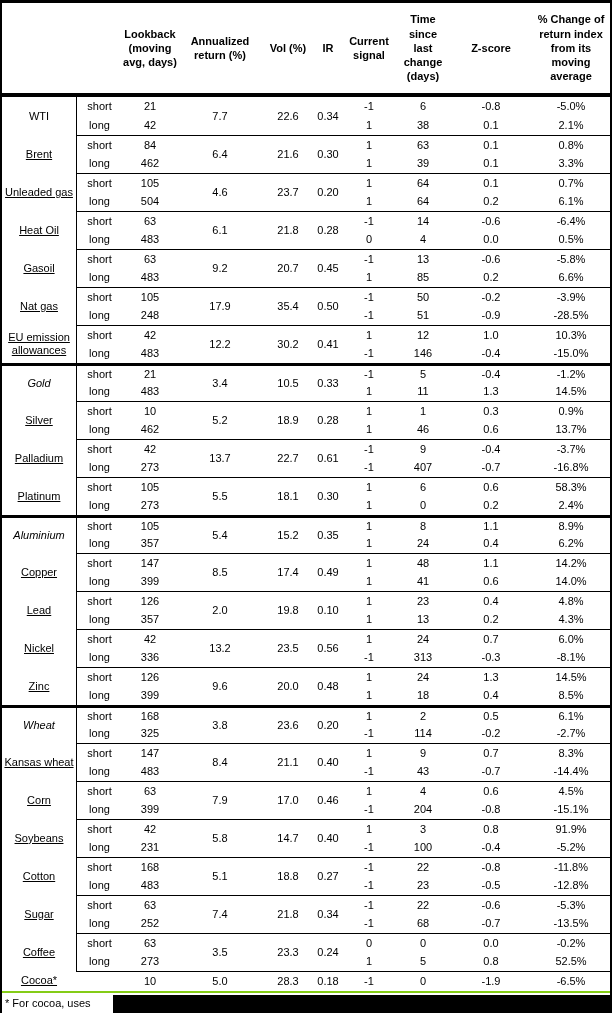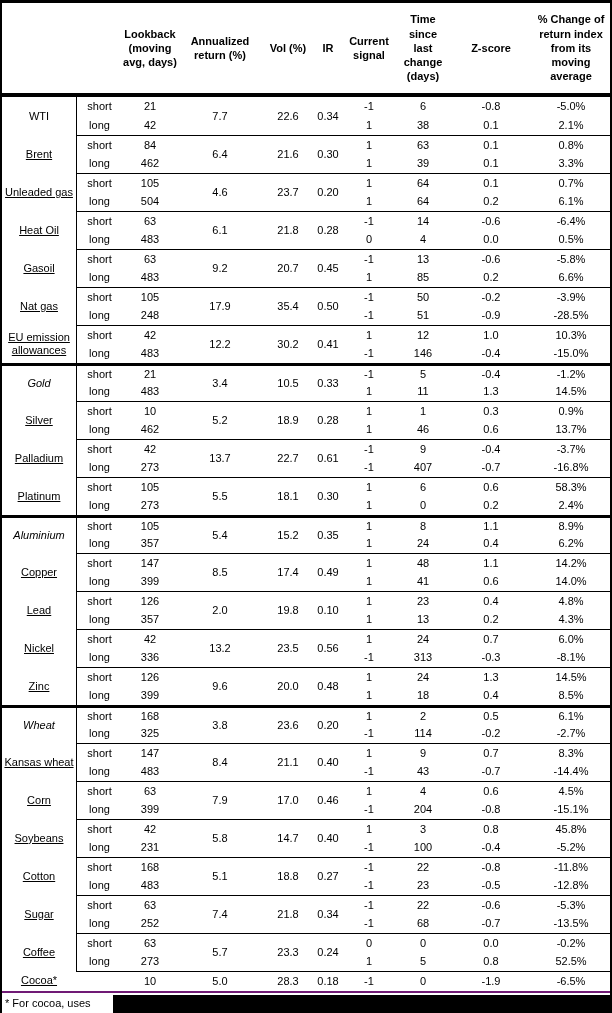--- a/index.html
+++ b/index.html
@@ -48,21 +48,21 @@
   td.leg-cell.no-vline { border-left: none; }
   tr.block-start > td { border-top: 1px solid #000; }
   tr.block-start > td.name-cell { border-top: none; text-decoration: underline; }
   tr.section-start > td { border-top: 3px solid #000; }
   tr.section-start > td.name-cell { border-top: 3px solid #000; font-style: italic; }
   .footer {
     position: absolute;
     left: 0; right: 0;
     top: 988px; bottom: 0;
     background: #fff;
-    border-top: 2px solid #701a75;
+    border-top: 2px solid #84cc16;
   }
   .footer .note {
     position: absolute;
     left: 3px; top: 4px;
     white-space: nowrap;
   }
   .footer .redact {
     position: absolute;
     left: 111px; right: 0; top: 2px; bottom: 0;
     background: #000;
@@ -493,21 +493,21 @@
         <tr class="block-start">
           <td class="name-cell" rowspan="2">Soybeans</td>
           <td class="leg-cell">short</td>
           <td>42</td>
           <td rowspan="2">5.8</td>
           <td rowspan="2">14.7</td>
           <td rowspan="2">0.40</td>
           <td>1</td>
           <td>3</td>
           <td>0.8</td>
-          <td>45.8%</td>
+          <td>91.9%</td>
         </tr>
         <tr>
           <td class="leg-cell">long</td>
           <td>231</td>
           <td>-1</td>
           <td>100</td>
           <td>-0.4</td>
           <td>-5.2%</td>
         </tr>
         <tr class="block-start">
@@ -547,21 +547,21 @@
           <td>252</td>
           <td>-1</td>
           <td>68</td>
           <td>-0.7</td>
           <td>-13.5%</td>
         </tr>
         <tr class="block-start">
           <td class="name-cell" rowspan="2">Coffee</td>
           <td class="leg-cell">short</td>
           <td>63</td>
-          <td rowspan="2">5.7</td>
+          <td rowspan="2">3.5</td>
           <td rowspan="2">23.3</td>
           <td rowspan="2">0.24</td>
           <td>0</td>
           <td>0</td>
           <td>0.0</td>
           <td>-0.2%</td>
         </tr>
         <tr>
           <td class="leg-cell">long</td>
           <td>273</td>

